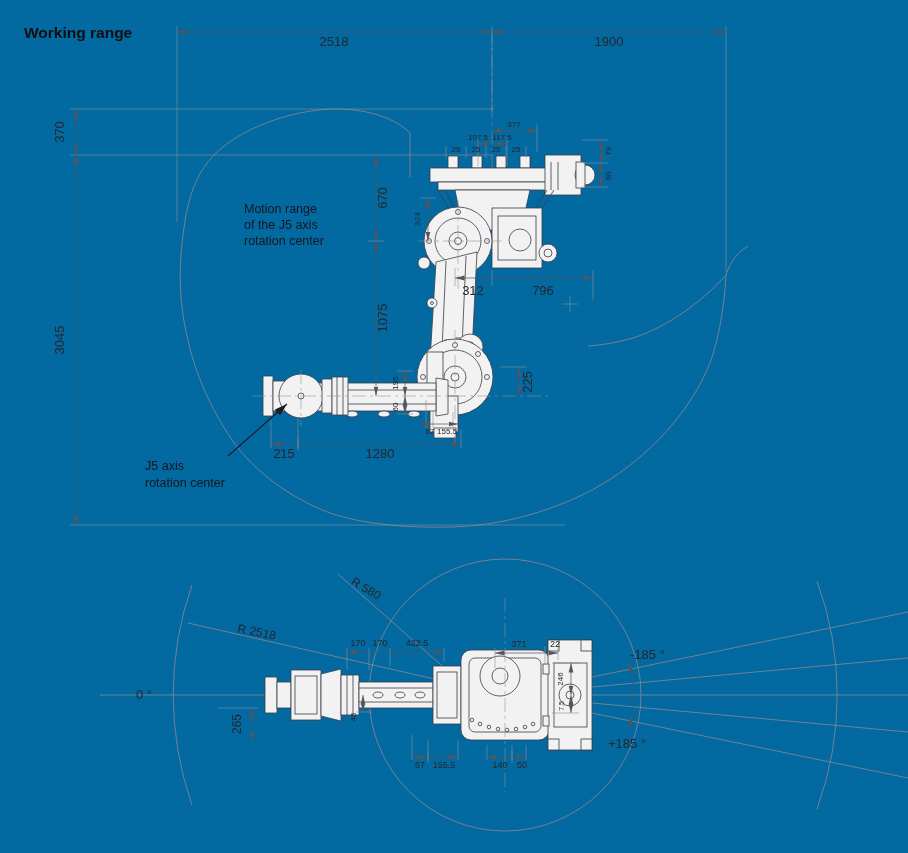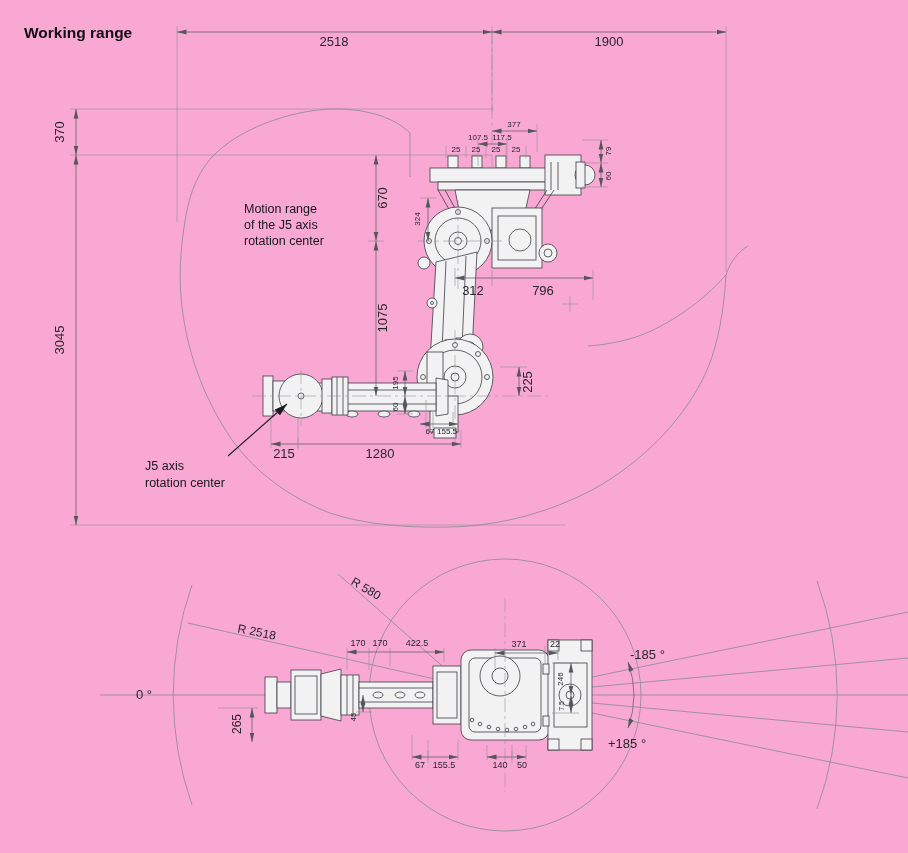--- a/index.html
+++ b/index.html
@@ -1,16 +1,16 @@
 <!DOCTYPE html>
 <html><head>
 <meta charset="utf-8">
 <style>
   html,body{margin:0;padding:0;background:#f2f2f3;}
-  .stage{position:relative;width:908px;height:853px;background:#f9a8d4;overflow:hidden;}
+  .stage{position:relative;width:908px;height:853px;background:#0369a1;overflow:hidden;}
   svg{display:block;font-family:"Liberation Sans",sans-serif;}
   text{fill:#26262c;}
   .title{font-size:15.5px;font-weight:bold;fill:#0f0f13;}
   .note{font-size:12.5px;fill:#16161e;}
   .t13{font-size:13px;} .t12{font-size:12px;} .t9{font-size:9px;} .t8{font-size:8px;} .t7{font-size:7px;}
   .mid{text-anchor:middle;} .end{text-anchor:end;}
   .env{stroke:#8a8a90;stroke-width:.8;fill:none;}
   .ext{stroke:#8f8f95;stroke-width:.6;fill:none;}
   .dim{stroke:#55555c;stroke-width:.7;fill:none;}
   .robot{stroke:#3c3c44;stroke-width:.8;fill:none;}

